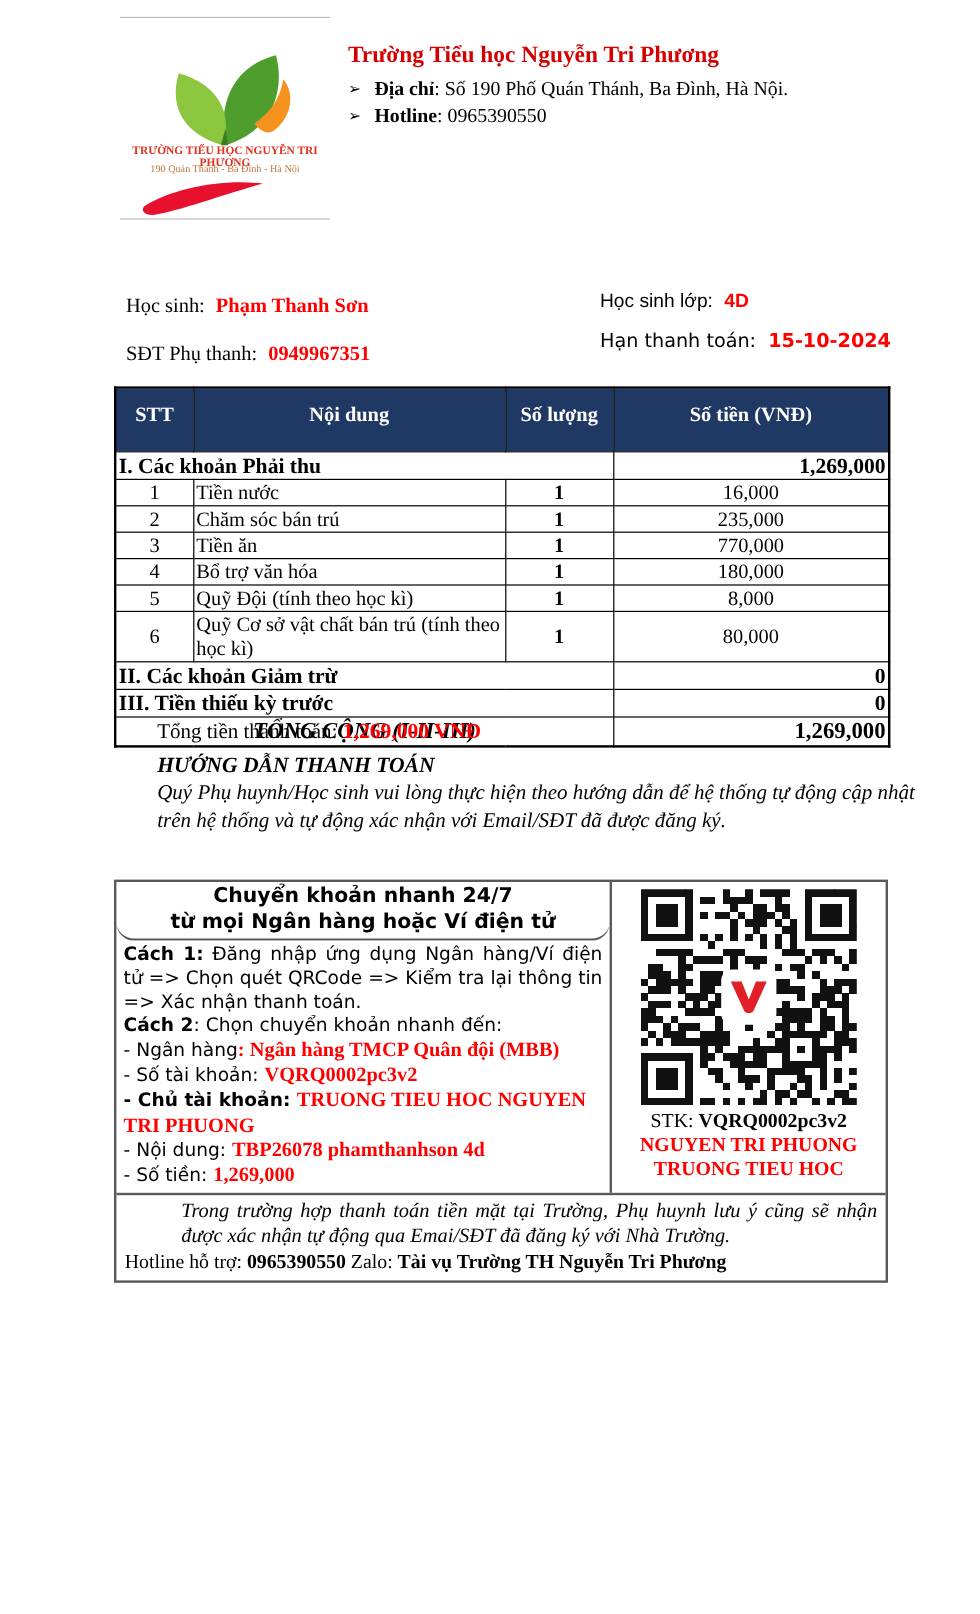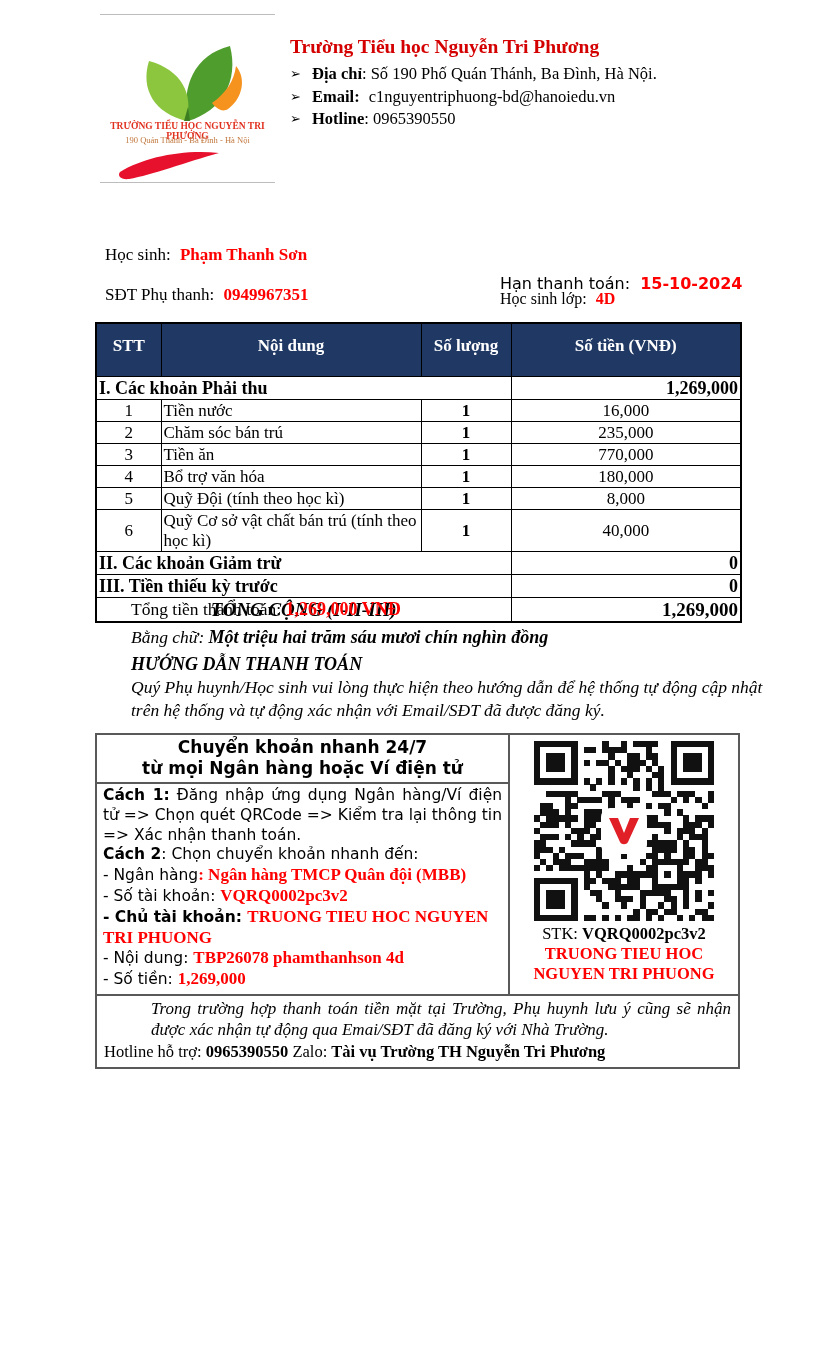--- a/index.html
+++ b/index.html
@@ -25,21 +25,21 @@
   .email-gap{margin-left:9px;}
 
   
   .title{position:absolute;left:95px;top:203px;width:645px;text-align:center;
          color:#1f3864;font-weight:bold;font-size:23.5px;letter-spacing:.4px;}
 
   
   .student{position:absolute;left:105px;top:243px;width:635px;height:86px;font-size:17px;}
   .stu-name{position:absolute;left:0;top:2px;}
   .stu-phone{position:absolute;left:0;top:42px;}
-  .stu-class{position:absolute;left:395px;top:0;font-family:Liberation Serif, serif;font-size:16px;margin-top:47px;}
+  .stu-class{position:absolute;left:395px;top:0;font-family:Liberation Sans, sans-serif;font-size:16px;}
   .stu-due{position:absolute;left:395px;top:30px;width:245px;font-family:"DejaVu Sans",sans-serif;
            font-size:16px;line-height:21px;}
   .red-b{color:#f00;font-weight:bold;}
   .val-gap{margin-left:5px;}
 
   
   table.fee{position:absolute;left:95px;top:322px;width:645px;border-collapse:collapse;
             table-layout:fixed;font-size:17px;}
   table.fee{border:2px solid #000;}
   table.fee th,table.fee td{border:1px solid #000;padding:0 2px;overflow:hidden;}
@@ -62,21 +62,21 @@
   .sum-line2{font-style:italic;margin-bottom:6px;}
   .sum-line2 b{font-size:18px;}
   .guide-title{font-weight:bold;font-style:italic;font-size:18px;margin-bottom:1px;}
   .guide-text{font-style:italic;font-size:17.5px;line-height:22.5px;}
 
   
   .paybox{position:absolute;left:95px;top:733px;width:641px;border:2px solid #595959;}
   .paybox-top{display:flex;align-items:stretch;}
   .pay-left{width:411px;border-right:2px solid #595959;}
   .pay-left-header{text-align:center;font-family:"DejaVu Sans",sans-serif;font-weight:bold;
-                   font-size:17px;line-height:21px;padding:2px 0 3px;border-bottom:2px solid #595959;}
+                   font-size:17px;line-height:21px;padding:2px 0 3px;border-bottom:2px solid #595959;border-radius:15px;}
   .pay-instr{padding:2px 6px 4px 6px;font-family:"DejaVu Sans",sans-serif;
              font-size:15.5px;line-height:19.8px;border-radius:27px;}
   .pay-instr p{margin:0;}
   .just{text-align:justify;}
   .sans-b{font-weight:bold;}
   .red-val{font-family:"Liberation Serif",serif;font-weight:bold;color:#f00;font-size:17px;}
   .pay-right{flex:1;text-align:center;min-height:250px;}
   .qr-wrap{width:180px;height:180px;margin:6px auto 2px;position:relative;}
   .qr-wrap svg{display:block;}
   .qr-logo{position:absolute;left:50%;top:50%;width:46px;height:46px;transform:translate(-50%,-50%);
@@ -105,23 +105,20 @@
       <path d="M4 24 C28 9 68 1 103 5 C70 14 36 27 13 31 C5 32 1 28 4 24 Z" fill="#e8112d"></path>
     </svg>
   </div>
 
   <div class="school-header">
     <div class="school-name">Trường Tiểu học Nguyễn Tri Phương</div>
     <div class="contact-line">
       <span class="bullet">➢</span><span class="contact-label">Địa chỉ</span><span>: Số 190 Phố Quán Thánh, Ba Đình, Hà Nội.</span>
     </div>
     <div class="contact-line">
-      <span class="bullet">➢</span><span class="contact-label">Email:</span><span class="email-gap">c1nguyentriphuong-bd@hanoiedu.vn</span>
-    </div>
-    <div class="contact-line">
       <span class="bullet">➢</span><span class="contact-label">Hotline</span><span>: 0965390550</span>
     </div>
   </div>
 
 
   <div class="student">
     <div class="stu-name">
       <span>Học sinh:</span>
       <span class="red-b val-gap">Phạm Thanh Sơn</span>
     </div>
@@ -184,43 +181,40 @@
     <tr class="item">
       <td class="c">5</td>
       <td class="name">Quỹ Đội (tính theo học kì)</td>
       <td class="qty">1</td>
       <td class="c">8,000</td>
     </tr>
     <tr class="item6">
       <td class="c">6</td>
       <td class="name">Quỹ Cơ sở vật chất bán trú (tính theo học kì)</td>
       <td class="qty">1</td>
-      <td class="c">40,000</td>
+      <td class="c">80,000</td>
     </tr>
     <tr class="sec">
       <td colspan="3">II. Các khoản Giảm trừ</td>
       <td class="amt-r">0</td>
     </tr>
     <tr class="sec">
       <td colspan="3">III. Tiền thiếu kỳ trước</td>
       <td class="amt-r">0</td>
     </tr>
     <tr class="total">
       <td colspan="3" class="lbl">TỔNG CỘNG (I-II-III)</td>
       <td class="amt-r">1,269,000</td>
     </tr>
   </tbody>
     </table>
 
   <div class="summary">
     <div class="sum-line1">
       <span>Tổng tiền thanh toán: </span><span class="red-b">1,269,000 VNĐ</span>
-    </div>
-    <div class="sum-line2">
-      <span>Bằng chữ: </span><b>Một triệu hai trăm sáu mươi chín nghìn đồng</b>
     </div>
     <div class="guide-title">HƯỚNG DẪN THANH TOÁN</div>
     <div class="guide-text">Quý Phụ huynh/Học sinh vui lòng thực hiện theo hướng dẫn để hệ thống tự động cập nhật trên hệ thống và tự động xác nhận với Email/SĐT đã được đăng ký.</div>
   </div>
 
   <div class="paybox">
     <div class="paybox-top">
       <div class="pay-left">
         <div class="pay-left-header">
           <div>Chuyển khoản nhanh 24/7</div>
@@ -643,22 +637,22 @@
             </svg>
           <div class="qr-logo">
             <svg width="36" height="32" viewBox="0 0 36 32">
                 <path d="M3 3 L14 27 C15.5 30 20.5 30 22 27 L33 3 L24 3 L18 18 L12 3 Z" fill="#e01f26"></path>
               </svg>
           </div>
         </div>
         <div class="stk-line">
           <span>STK: </span><b>VQRQ0002pc3v2</b>
         </div>
+        <div class="qr-holder">NGUYEN TRI PHUONG</div>
         <div class="qr-holder">TRUONG TIEU HOC</div>
-        <div class="qr-holder">NGUYEN TRI PHUONG</div>
       </div>
     </div>
     <div class="paybox-note">
       <div class="note-italic">Trong trường hợp thanh toán tiền mặt tại Trường, Phụ huynh lưu ý cũng sẽ nhận được xác nhận tự động qua Emai/SĐT đã đăng ký với Nhà Trường.</div>
       <div class="hotline-line">
         <span>Hotline hỗ trợ: </span><b>0965390550</b><span> Zalo: </span><b>Tài vụ Trường TH Nguyễn Tri Phương</b>
       </div>
     </div>
   </div>
 

